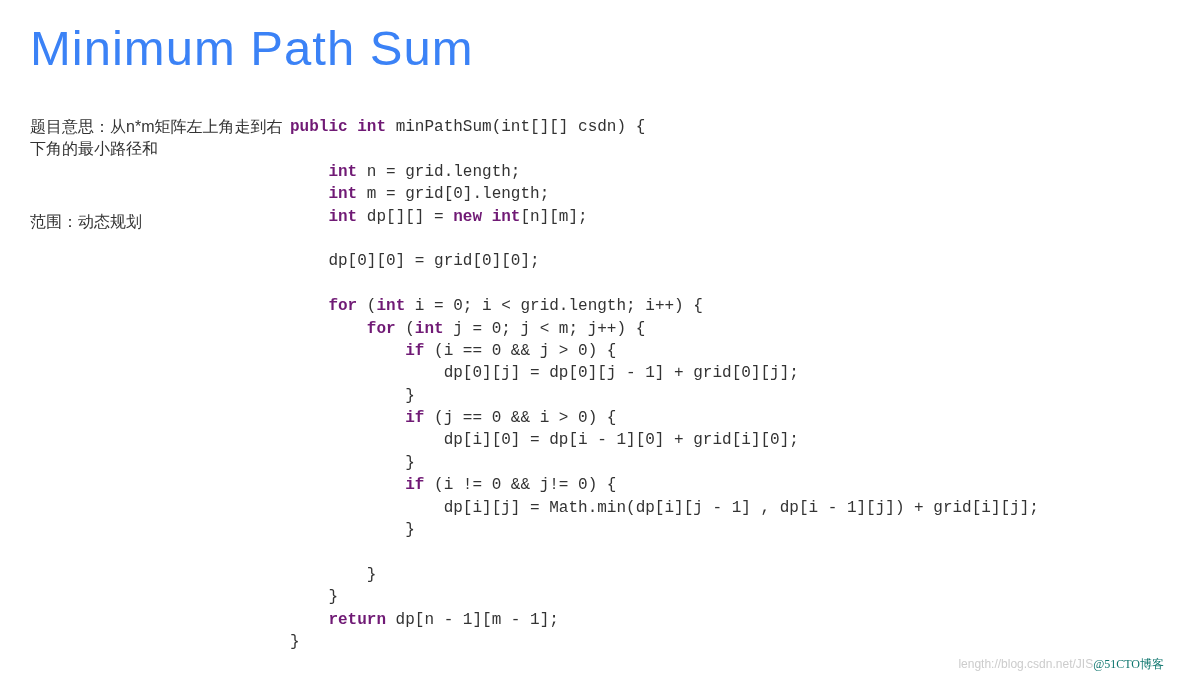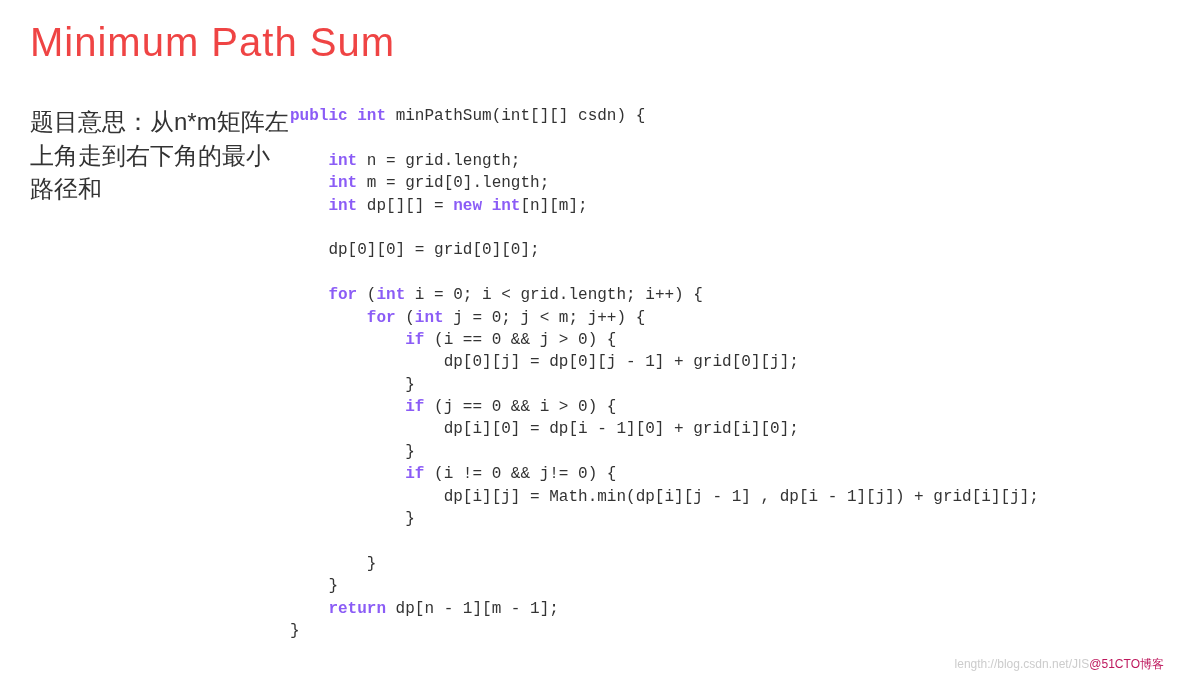--- a/index.html
+++ b/index.html
@@ -5,67 +5,69 @@
     * { margin: 0; padding: 0; box-sizing: border-box; }
     body {
       font-family: Arial, "Microsoft YaHei", sans-serif;
       background: #ffffff;
       width: 1184px;
       height: 679px;
       position: relative;
       padding: 20px 30px;
     }
     .title {
-      font-size: 40px;
+      font-size: 49px;
       font-weight: 300;
-      color: #ef4444;
+      color: #3b82f6;
       margin-bottom: 40px;
       letter-spacing: 1px;
     }
     .content {
       display: flex;
     }
     .left-col {
       width: 260px;
-      font-size: 24px;
+      font-size: 16px;
       color: #333;
       line-height: 1.4;
     }
     .section {
       margin-bottom: 50px;
     }
     .code-block {
       flex: 1;
       font-family: "Courier New", Consolas, monospace;
       font-size: 16px;
       line-height: 1.4;
       white-space: pre;
       color: #333;
     }
-    .kw { color: #8b5cf6; font-weight: bold; }
+    .kw { color: #701a75; font-weight: bold; }
     .method { }
     .watermark {
       position: absolute;
       bottom: 6px;
       right: 20px;
       font-size: 12px;
       color: #ccc;
     }
     .watermark .dark {
-      color: #be185d;
+      color: #0f766e;
+      font-family: Liberation Serif, serif;
     }
   </style>
 </head>
 <body>
 
 <div class="title">Minimum Path Sum</div>
 
 <div class="content">
   <div class="left-col">
     <div class="section">题目意思：从n*m矩阵左上角走到右下角的最小路径和</div>
+    <div class="section">范围：动态规划</div>
   </div>
 
   <div class="code-block"><span class="kw">public int </span><span>minPathSum</span><span>(int[][] csdn) {</span>
 
     <span class="kw">int</span><span> n = grid.length;</span>
     <span class="kw">int</span><span> m = grid[0].length;</span>
     <span class="kw">int</span><span> dp[][] = </span><span class="kw">new int</span><span>[n][m];</span>
 
     <span>dp[0][0] = grid[0][0];</span>
 

